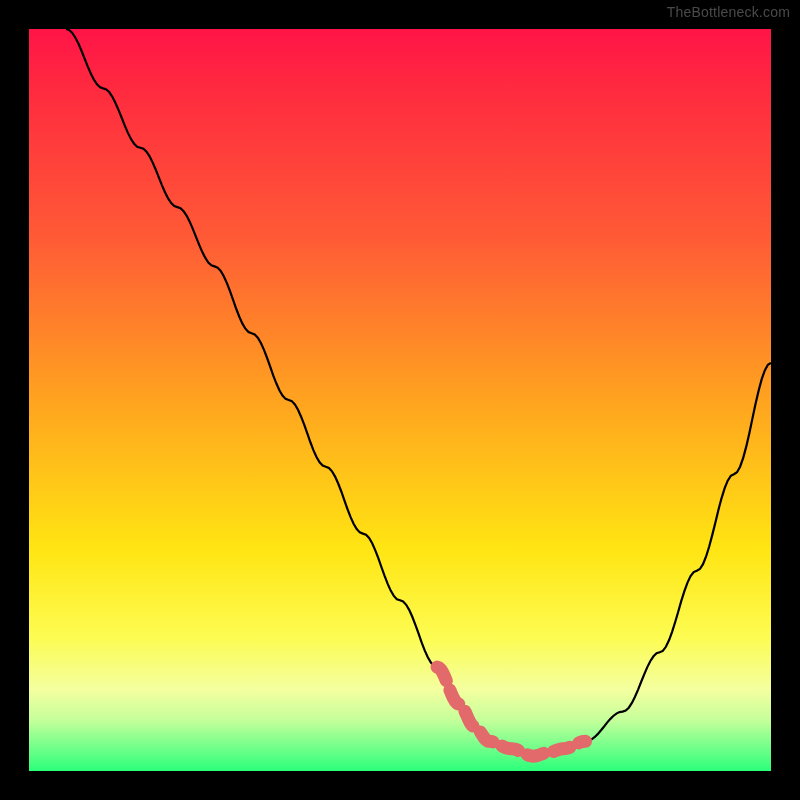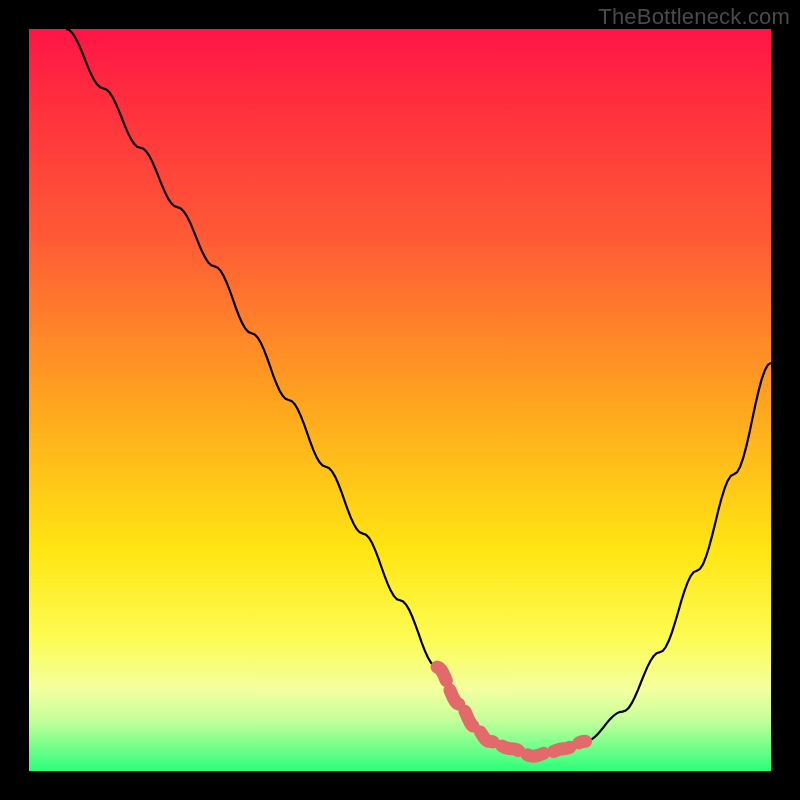--- a/index.html
+++ b/index.html
@@ -38,21 +38,21 @@
       #c7ff9a 93%,
       #85ff8e 96%,
       #2bff7a 100%
     );
   }
   .watermark {
     position: absolute;
     top: 4px;
     right: 10px;
     color: #4a4a4a;
-    font-size: 22px;
+    font-size: 14px;
     letter-spacing: 0.2px;
     font-weight: 500;
     user-select: none;
   }
   svg.curve {
     position: absolute;
     left: 0;
     top: 0;
     width: 742px;
     height: 742px;

